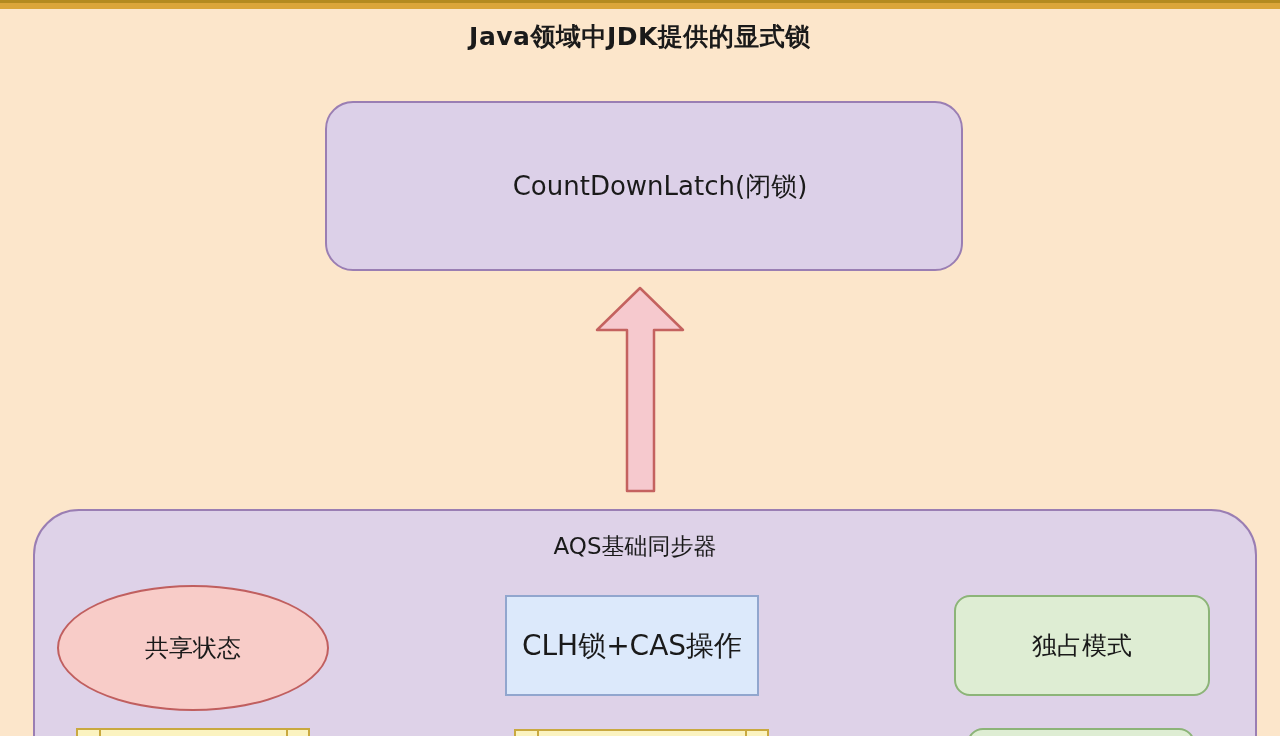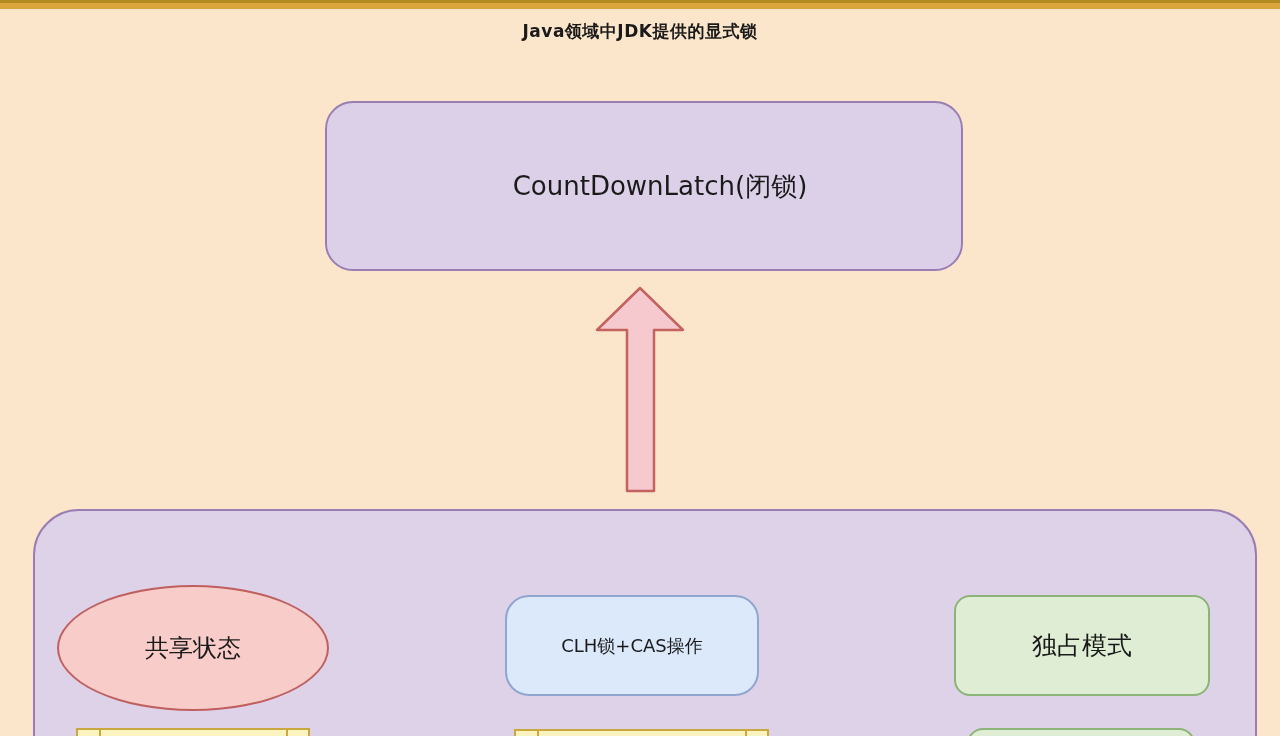--- a/index.html
+++ b/index.html
@@ -19,21 +19,21 @@
     left: 0; top: 0;
     width: 1280px; height: 9px;
     background: linear-gradient(180deg, #b38a20 0%, #b38a20 34%, #daa53a 34%, #daa53a 100%);
   }
 
   .page-title {
     position: absolute;
     left: 0; top: 20px;
     width: 1280px;
     text-align: center;
-    font-size: 17px;
+    font-size: 25px;
     font-weight: bold;
     letter-spacing: 0.5px;
   }
 
   .box {
     position: absolute;
     display: flex;
     align-items: center;
     justify-content: center;
     box-sizing: border-box;
@@ -80,22 +80,22 @@
     border: 2px solid #c05f5f;
     border-radius: 50%;
     font-size: 24px;
   }
 
   .clh-box {
     left: 470px; top: 84px;
     width: 254px; height: 101px;
     background: #dce9fb;
     border: 2px solid #91a6ce;
-    border-radius: 24px;
-    font-size: 18px;
+    border-radius: 0;
+    font-size: 28px;
   }
 
   .exclusive-box {
     left: 919px; top: 84px;
     width: 256px; height: 101px;
     background: #deedd3;
     border: 2px solid #8cb478;
     border-radius: 16px;
     font-size: 25px;
     align-items: center;
@@ -142,20 +142,21 @@
   <div class="box countdownlatch-box">
     <span>CountDownLatch(闭锁)</span>
   </div>
 
   <svg class="up-arrow" viewBox="0 0 90 207" xmlns="http://www.w3.org/2000/svg">
     <polygon points="45,2 88,44 59,44 59,205 32,205 32,44 2,44" fill="#f6c9ce" stroke="#c4625f" stroke-width="2.5" stroke-linejoin="round"></polygon>
   </svg>
 
   <div class="aqs-container">
 
+    <div class="aqs-label">AQS基础同步器</div>
 
     <div class="box shared-state-ellipse">
       <span>共享状态</span>
     </div>
 
     <div class="box clh-box">
       <span>CLH锁+CAS操作</span>
     </div>
 
     <div class="box exclusive-box">

